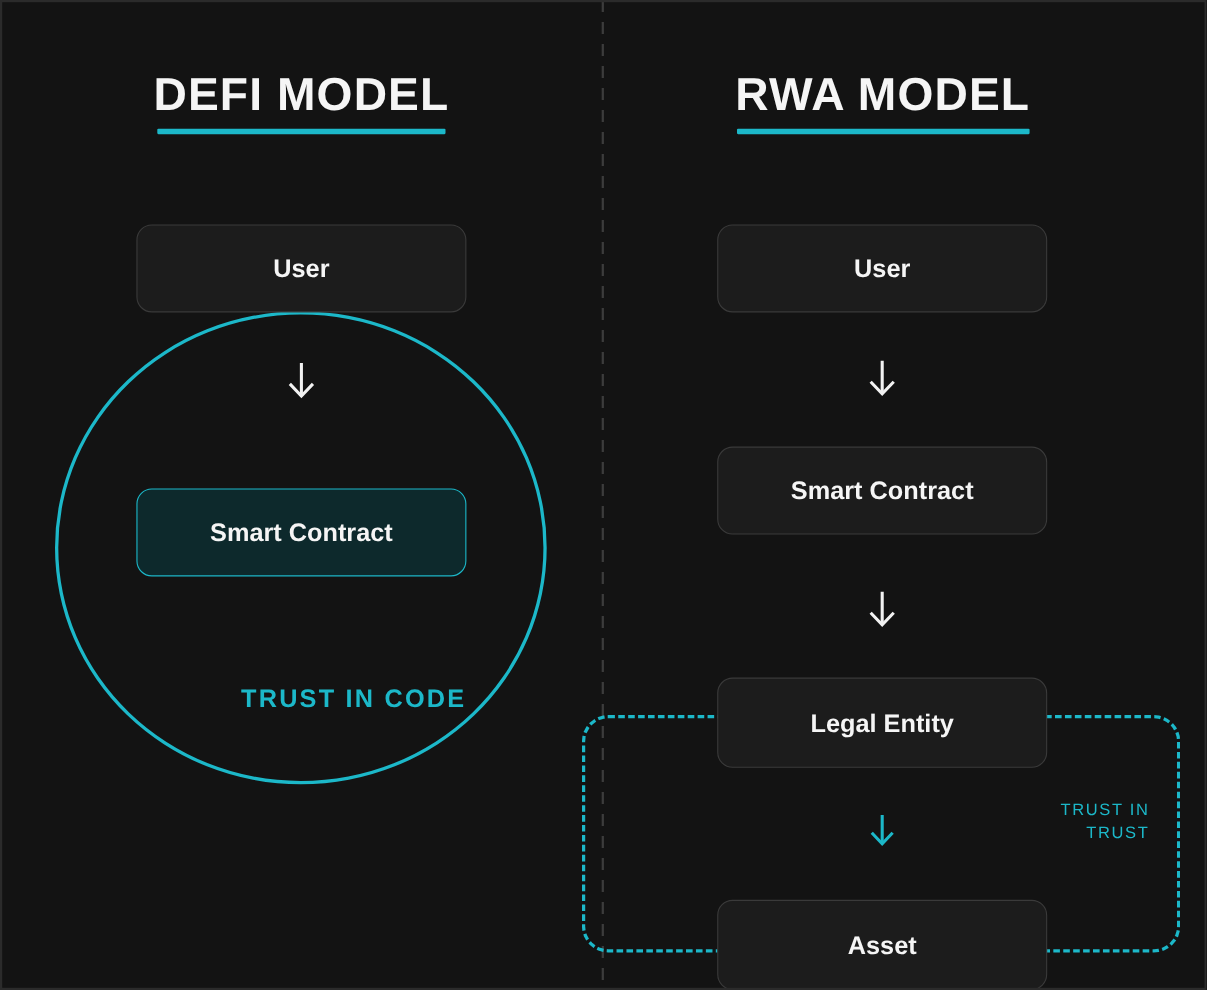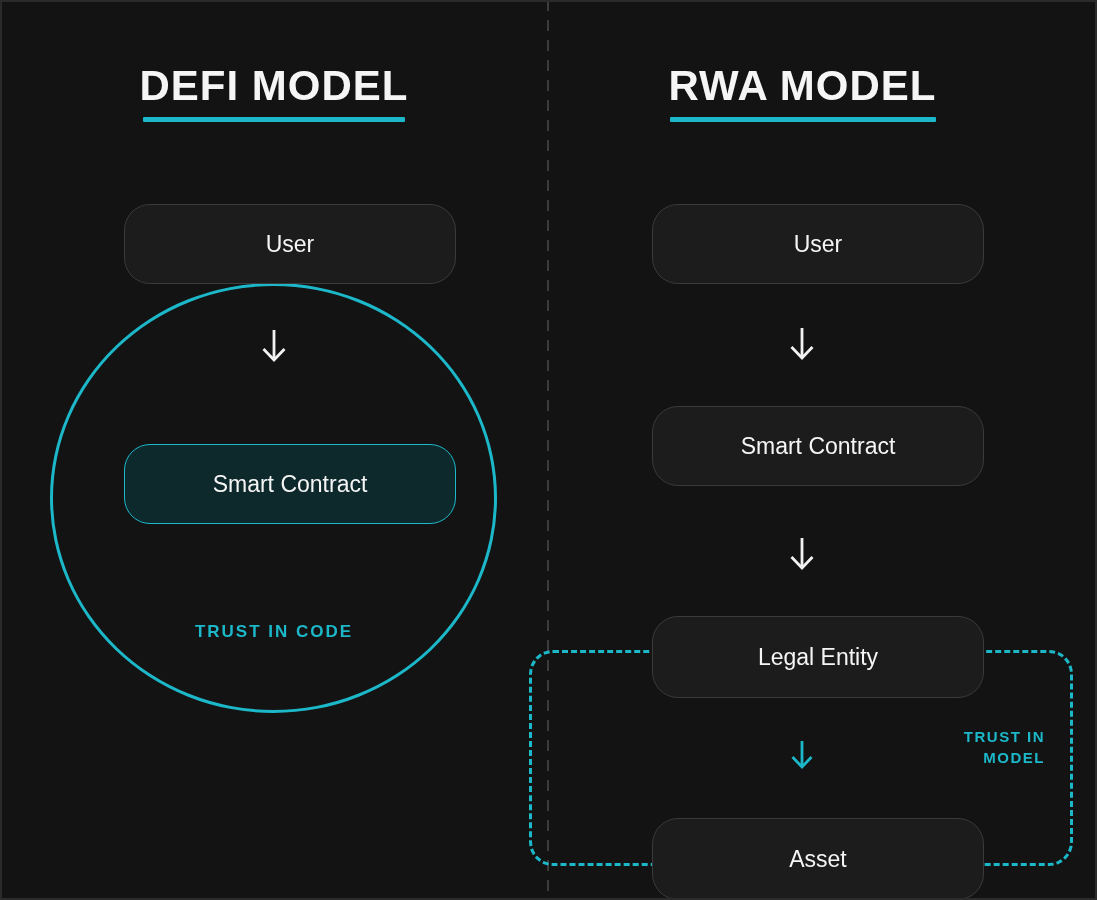--- a/index.html
+++ b/index.html
@@ -46,64 +46,64 @@
     line-height:44px;
   }
   .title-underline{
     position:absolute;top:117px;height:5px;
     background:var(--accent);
     border-radius:1px;
   }
   .panel-left .title-underline{left:143px;width:262px;}
   .panel-right .title-underline{left:142px;width:266px;}
   .node{
-    position:absolute;left:124px;width:332px;height:80px;
+    position:absolute;left:124px;width:300px;height:80px;
     background:var(--box-bg);
     border:1.5px solid var(--box-border);
-    border-radius:26px;
+    border-radius:14px;
     display:flex;align-items:center;justify-content:center;
     color:var(--text);
-    font-size:23px;font-weight:400;
+    font-size:23px;font-weight:700;
     z-index:2;
   }
   .node-highlight{
     background:var(--hl-bg);
     border:1.5px solid var(--accent);
   }
   .arrow{
     position:absolute;z-index:2;
     color:#f2f2f2;
     display:block;
   }
   .arrow-accent{color:var(--accent);}
   .trust-circle{
     position:absolute;left:50px;top:283px;width:447px;height:430px;
     border:3px solid var(--accent);
     border-radius:50%;
     z-index:1;
   }
   .trust-code-label{
     position:absolute;left:124px;top:622px;width:300px;
-    text-align:center;
+    text-align:right;
     color:var(--accent);
-    font-size:17px;font-weight:700;
+    font-size:23px;font-weight:700;
     letter-spacing:2px;
     z-index:2;
   }
   .trust-zone{
     position:absolute;left:1px;top:650px;width:544px;height:216px;
     border:3px dashed var(--accent);
     border-radius:24px;
     z-index:1;
   }
   .trust-legal-label{
     position:absolute;right:32px;top:726px;width:220px;
     text-align:right;
     color:var(--accent);
-    font-size:15px;font-weight:700;
+    font-size:15px;font-weight:400;
     letter-spacing:1.5px;
     line-height:21px;
     z-index:2;
   }
   .trust-legal-label span{display:block;}
 </style>
 </head>
 <body>
 
 <div class="canvas">
@@ -159,21 +159,21 @@
       <span>Legal Entity</span>
     </div>
 
     <svg class="arrow arrow-accent" style="left:261px;top:739px;" width="26" height="32" viewBox="0 0 26 32">
       <line x1="13" y1="2" x2="13" y2="27" stroke="currentColor" stroke-width="2.8"></line>
       <polyline points="3.5,18 13,28 22.5,18" fill="none" stroke="currentColor" stroke-width="2.8"></polyline>
     </svg>
 
     <div class="trust-legal-label">
       <span>TRUST IN</span>
-      <span>MODEL</span>
+      <span>TRUST</span>
     </div>
 
     <div class="node" style="top:818px;height:82px;">
       <span>Asset</span>
     </div>
   </div>
 
   <div class="frame"></div>
 </div>
 

